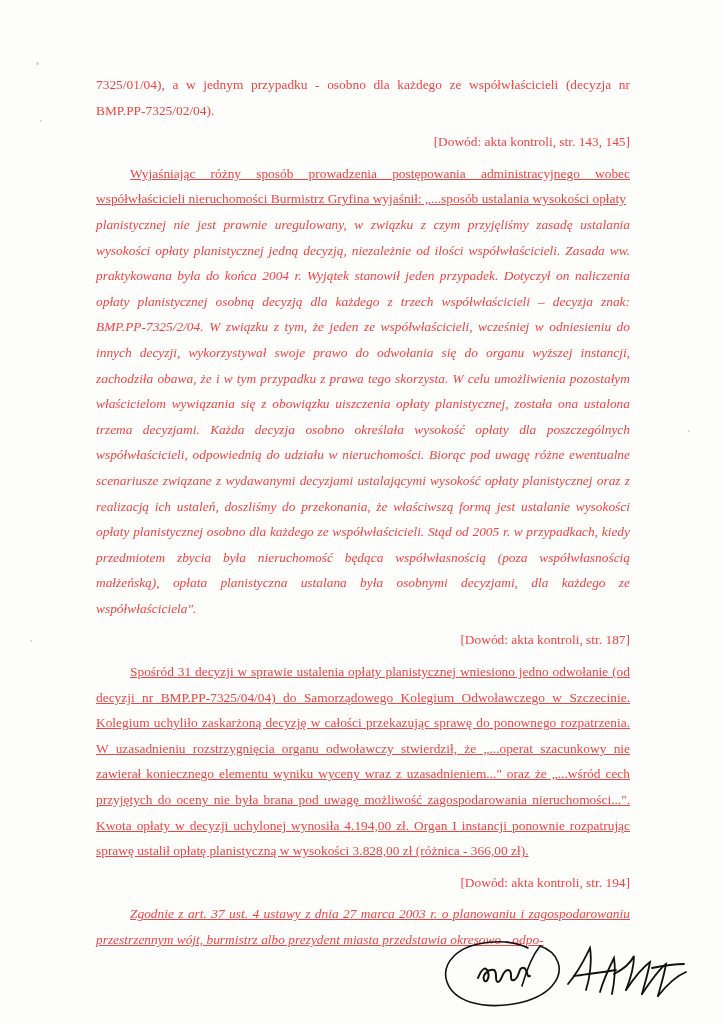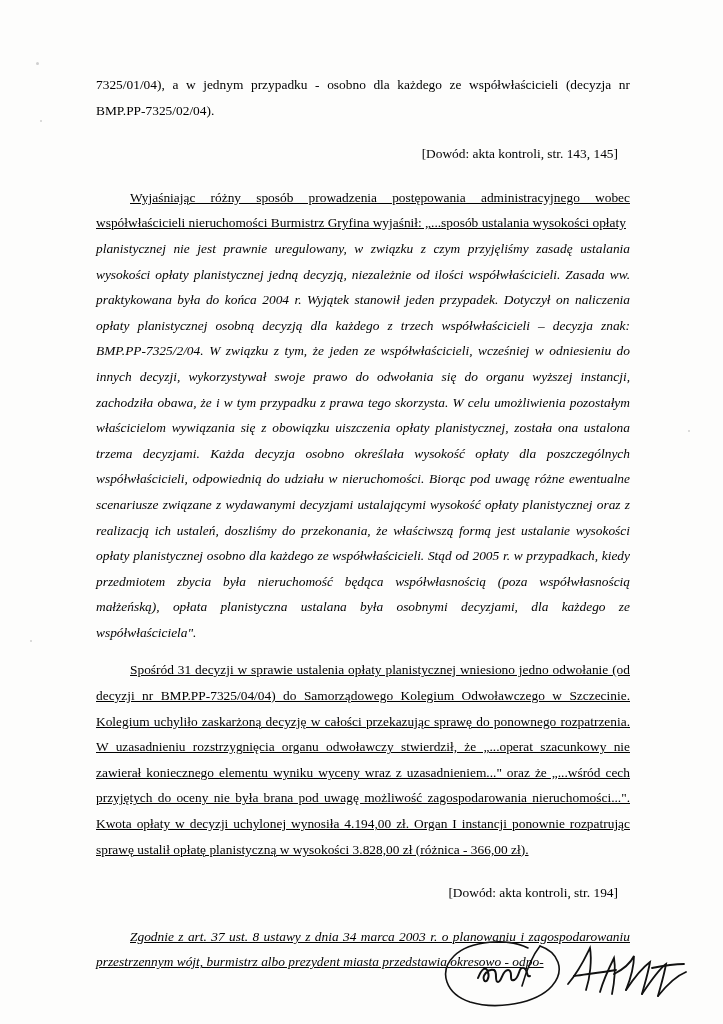--- a/index.html
+++ b/index.html
@@ -26,29 +26,29 @@
     position: absolute;
     left: 96px;
     top: 72px;
     width: 534px;
   }
   p {
     margin: 0;
     font-size: 13.4px;
     line-height: 25.6px;
     text-align: justify;
-    color: #000000;
+    color: #ef4444;
   }
   .indent { text-indent: 34px; text-decoration: underline; }
   .ital { font-style: italic; }
   .right {
     text-align: right;
     font-size: 13.4px;
     line-height: 25.6px;
-    margin: 12px;
+    margin: 0;
   }
   .gap-sm { height: 6px; }
   .block { margin: 0; }
   .quoteblock p { font-style: italic; }
   .sig-area {
     position: absolute;
     left: 96px;
     top: 944px;
     width: 534px;
     height: 70px;
@@ -87,32 +87,33 @@
     <div class="gap-sm"></div>
 
     <p class="indent">Wyjaśniając różny sposób prowadzenia postępowania administracyjnego wobec współwłaścicieli nieruchomości Burmistrz Gryfina wyjaśnił: „...sposób ustalania wysokości opłaty</p>
 
     <div class="quoteblock">
       <p class="ital">planistycznej nie jest prawnie uregulowany, w związku z czym przyjęliśmy zasadę ustalania wysokości opłaty planistycznej jedną decyzją, niezależnie od ilości współwłaścicieli. Zasada ww. praktykowana była do końca 2004 r. Wyjątek stanowił jeden przypadek. Dotyczył on naliczenia opłaty planistycznej osobną decyzją dla każdego z trzech współwłaścicieli – decyzja znak: BMP.PP-7325/2/04. W związku z tym, że jeden ze współwłaścicieli, wcześniej w odniesieniu do innych decyzji, wykorzystywał swoje prawo do odwołania się do organu wyższej instancji, zachodziła obawa, że i w tym przypadku z prawa tego skorzysta. W celu umożliwienia pozostałym właścicielom wywiązania się z obowiązku uiszczenia opłaty planistycznej, została ona ustalona trzema decyzjami. Każda decyzja osobno określała wysokość opłaty dla poszczególnych współwłaścicieli, odpowiednią do udziału w nieruchomości. Biorąc pod uwagę różne ewentualne scenariusze związane z wydawanymi decyzjami ustalającymi wysokość opłaty planistycznej oraz z realizacją ich ustaleń, doszliśmy do przekonania, że właściwszą formą jest ustalanie wysokości opłaty planistycznej osobno dla każdego ze współwłaścicieli. Stąd od 2005 r. w przypadkach, kiedy przedmiotem zbycia była nieruchomość będąca współwłasnością (poza współwłasnością małżeńską), opłata planistyczna ustalana była osobnymi decyzjami, dla każdego ze współwłaściciela".</p>
     </div>
 
     <div class="gap-sm"></div>
 
+    <p class="right">[Dowód: akta kontroli, str. 187]</p>
 
     <div class="gap-sm"></div>
 
     <p class="indent">Spośród 31 decyzji w sprawie ustalenia opłaty planistycznej wniesiono jedno odwołanie (od decyzji nr BMP.PP-7325/04/04) do Samorządowego Kolegium Odwoławczego w Szczecinie. Kolegium uchyliło zaskarżoną decyzję w całości przekazując sprawę do ponownego rozpatrzenia. W uzasadnieniu rozstrzygnięcia organu odwoławczy stwierdził, że „...operat szacunkowy nie zawierał koniecznego elementu wyniku wyceny wraz z uzasadnieniem..." oraz że „...wśród cech przyjętych do oceny nie była brana pod uwagę możliwość zagospodarowania nieruchomości...". Kwota opłaty w decyzji uchylonej wynosiła 4.194,00 zł. Organ I instancji ponownie rozpatrując sprawę ustalił opłatę planistyczną w wysokości 3.828,00 zł (różnica - 366,00 zł).</p>
 
     <div class="gap-sm"></div>
 
     <p class="right">[Dowód: akta kontroli, str. 194]</p>
 
     <div class="gap-sm"></div>
 
-    <p class="indent ital">Zgodnie z art. 37 ust. 8 ustawy z dnia 34 marca 2003 r. o planowaniu i zagospodarowaniu przestrzennym wójt, burmistrz albo prezydent miasta przedstawia okresowo - odpo-</p>
+    <p class="indent ital">Zgodnie z art. 37 ust. 4 ustawy z dnia 27 marca 2003 r. o planowaniu i zagospodarowaniu przestrzennym wójt, burmistrz albo prezydent miasta przedstawia okresowo - odpo-</p>
 
   </div>
 
   <div class="sig-area">
     <div class="sig sig1">
       <svg width="150" height="74" viewBox="0 0 150 74">
         <g fill="none" stroke="#111111" stroke-width="1.6" stroke-linecap="round">
           <path d="M92 10 C72 0, 34 2, 18 18 C2 34, 10 56, 34 64 C60 72, 100 66, 116 48 C130 32, 122 14, 104 8"></path>
           <path d="M104 8 C96 18, 90 34, 86 48"></path>
         </g>

